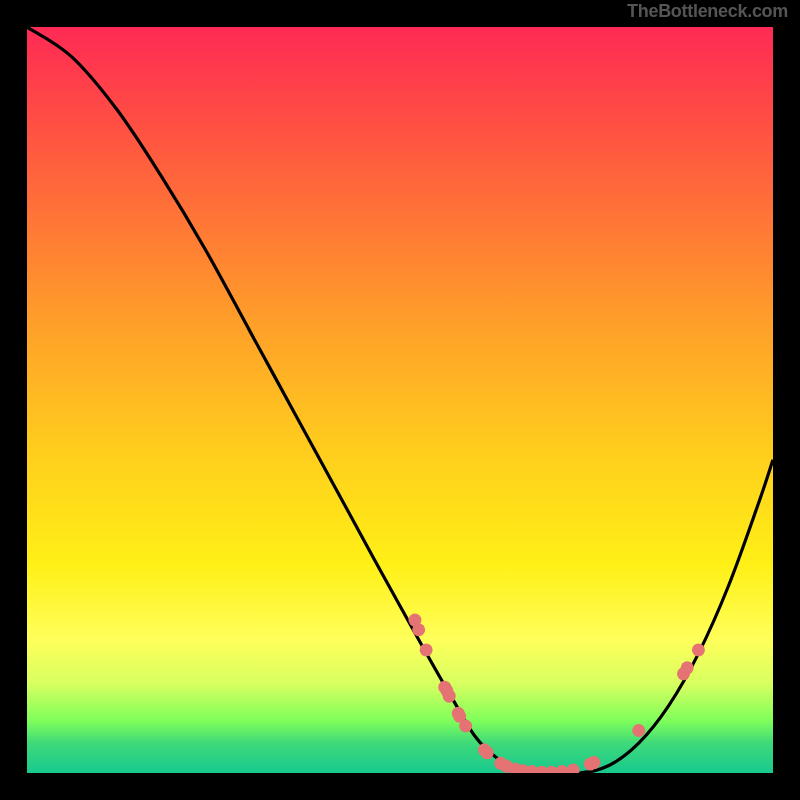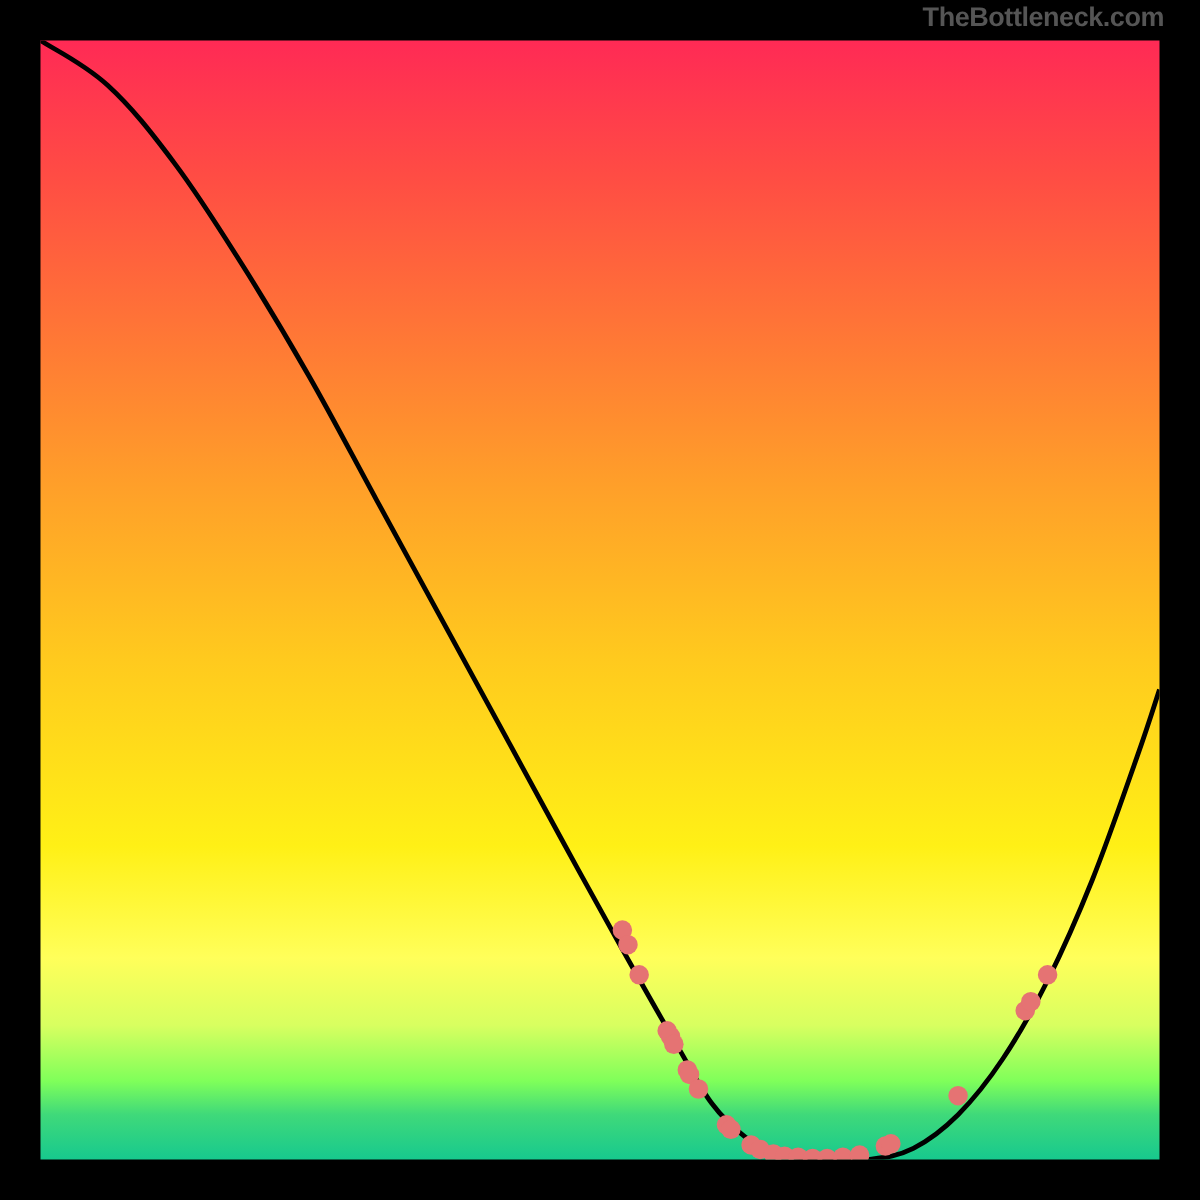--- a/index.html
+++ b/index.html
@@ -12,21 +12,21 @@
     overflow: hidden;
   }
   .page {
     position: relative;
     width: 800px;
     height: 800px;
   }
   .attribution {
     position: absolute;
     top: 1px;
-    right: 24px;
+    right: 12px;
     color: #555555;
     font-size: 18px;
     font-weight: bold;
     letter-spacing: -0.3px;
     z-index: 3;
   }
   .plot-area {
     position: absolute;
     left: 27px;
     top: 27px;

